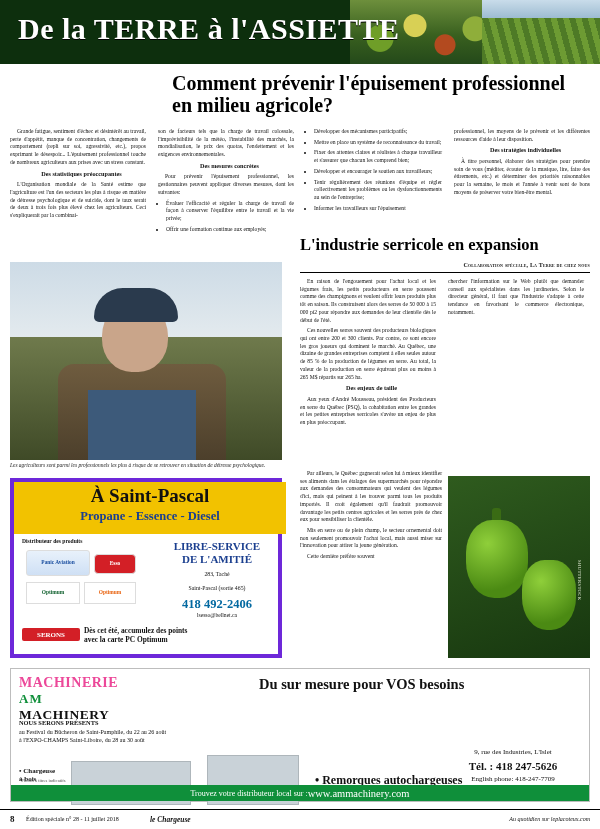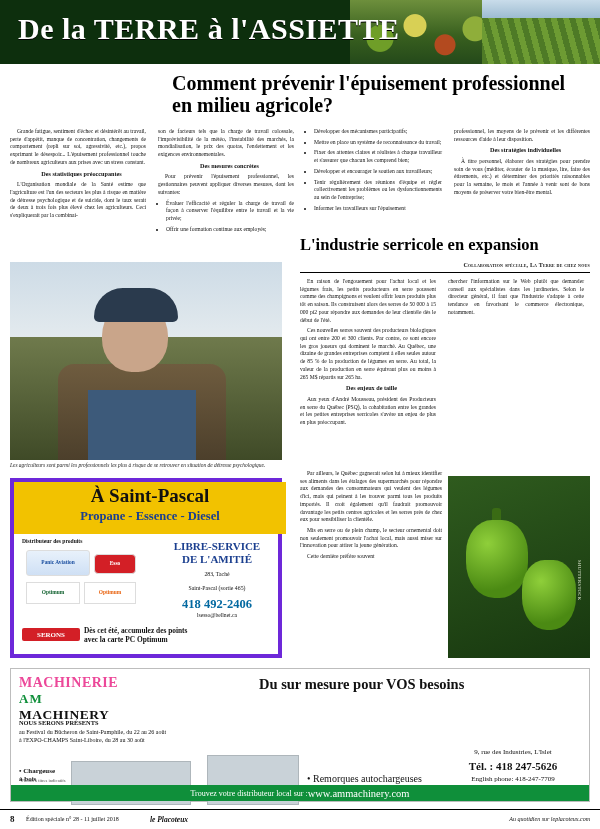--- a/index.html
+++ b/index.html
@@ -216,21 +216,21 @@
     background:linear-gradient(#dfe6ea 40%, #8fa05f 40%); }
   .mp2 { left:196px; top:86px; width:92px; height:50px;
     background:linear-gradient(#e6ecf0 45%, #8fa05f 45%); }
   .ad-am .bullet-left {
     position:absolute; left:8px; top:98px; font-size:7px; font-weight:bold; color:#111;
   }
   .ad-am .bullet-mid {
     position:absolute; left:196px; top:124px; font-size:6.5px; font-weight:bold; color:#111;
   }
   .ad-am .bullet-right {
-    position:absolute; left:296px; top:104px; font-size:10px; font-weight:normal; color:#111;
+    position:absolute; left:304px; top:104px; font-size:12px; font-weight:bold; color:#111;
   }
   .ad-am .tagline {
     position:absolute; left:248px; top:8px; width:210px;
     font-size:14.5px; font-weight:bold; color:#111; line-height:1.1;
   }
   .ad-am .right-block {
     position:absolute; left:466px; top:6px; width:110px; text-align:center;
   }
   .ad-am .right-block .large {
     font-size:10.5px; font-weight:bold; color:#0f8f3a; line-height:1.18;
@@ -420,15 +420,15 @@
 
   <div class="footer-strip">
     <span>Trouvez votre distributeur local sur : </span>
     <span class="url">www.ammachinery.com</span>
   </div>
 </div>
 
 <div class="pagefoot">
   <div class="num">8</div>
   <div class="edition">Édition spéciale n° 28 - 11 juillet 2018</div>
-  <div class="brand">le Placoteux</div>
+  <div class="brand">le Chargeuse</div>
   <div class="right">Au quotidien sur leplacoteux.com</div>
 </div>
 
 </body></html>

